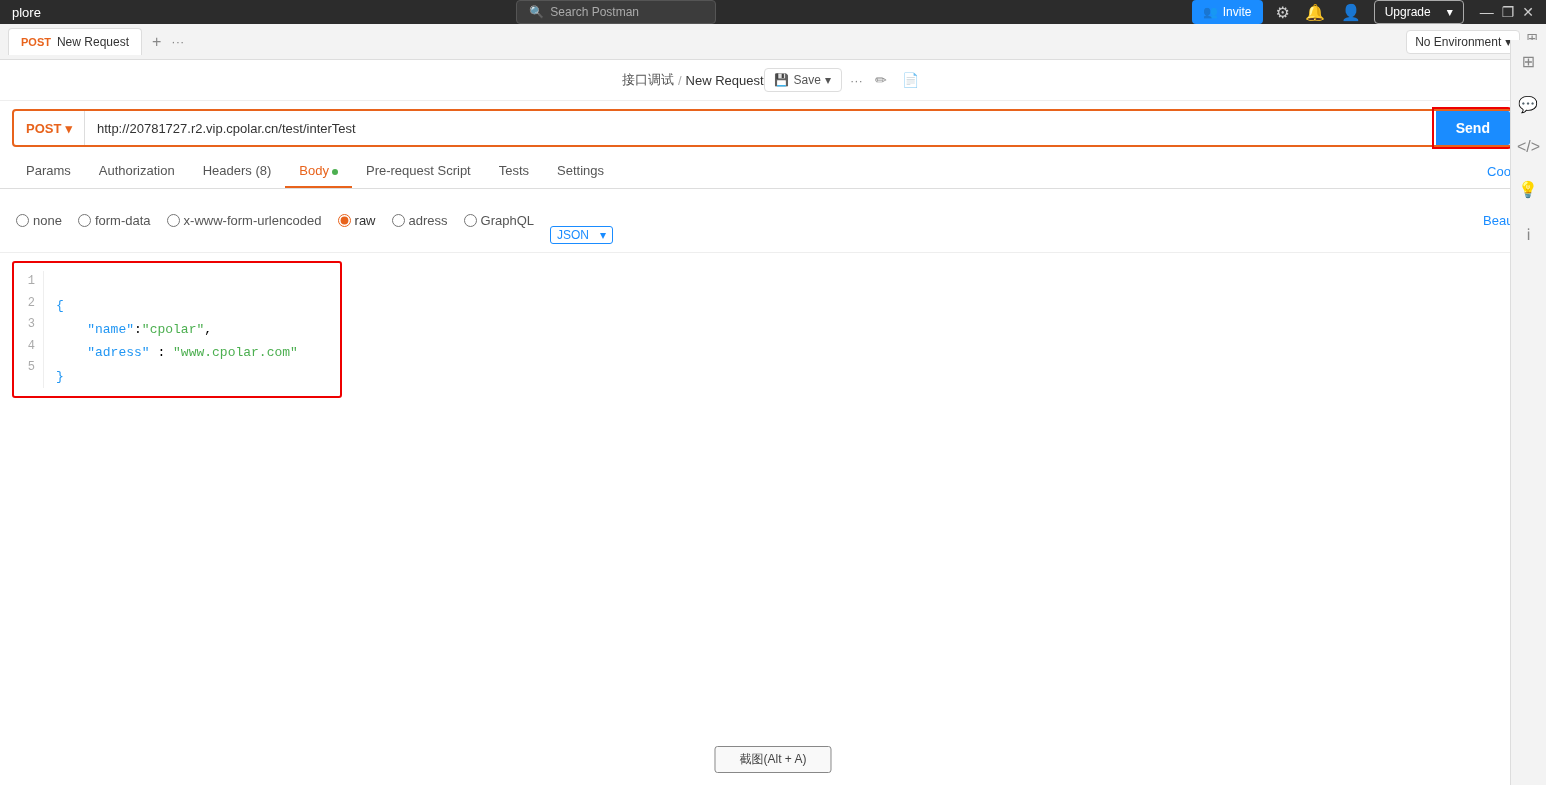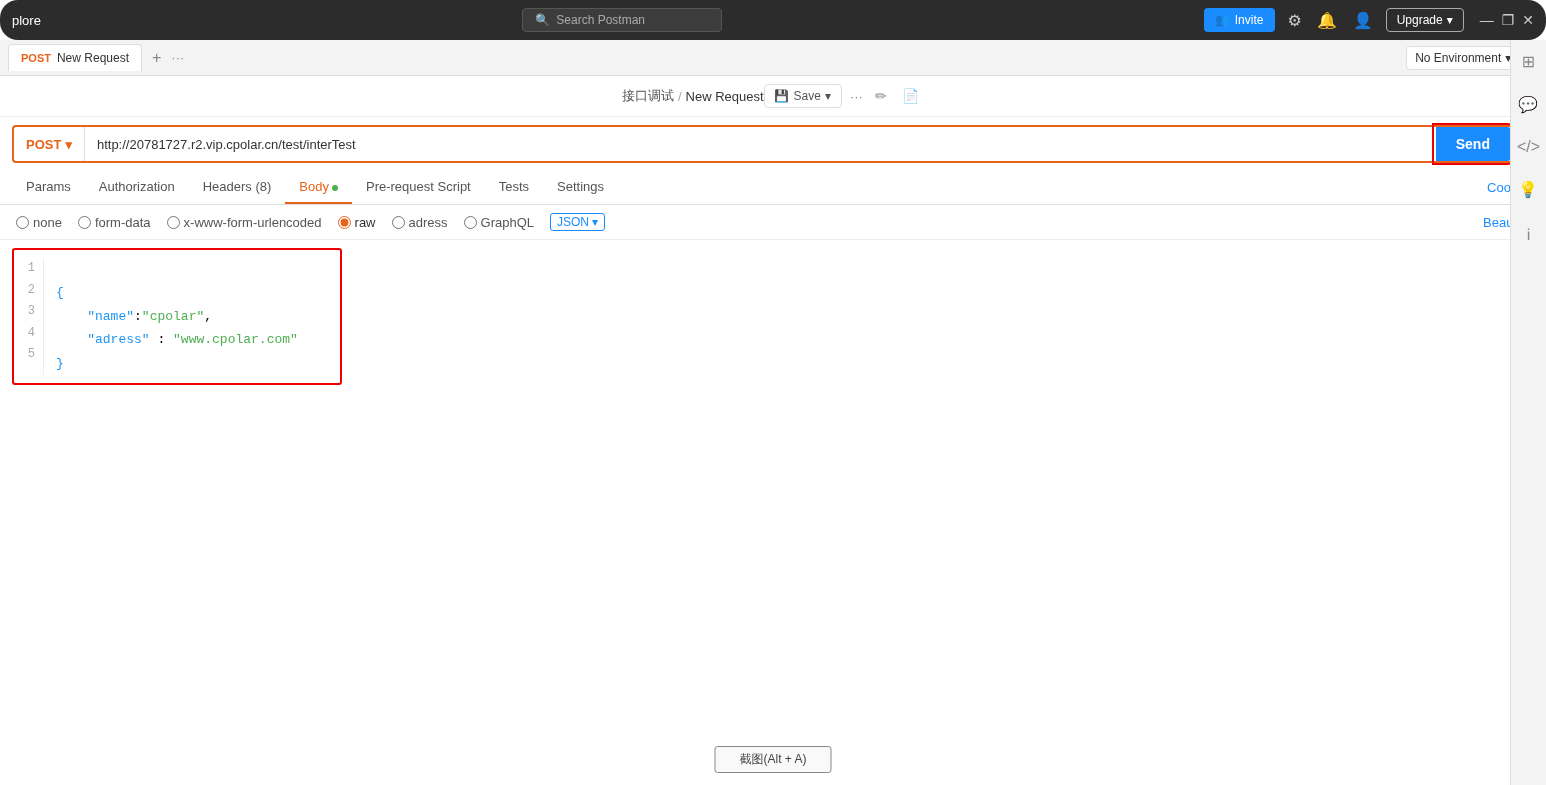--- a/index.html
+++ b/index.html
@@ -1,43 +1,42 @@
 <!DOCTYPE html>
 <html><head>
   <meta charset="utf-8">
   <style>
     * { box-sizing: border-box; margin: 0; padding: 0; }
     body { font-family: -apple-system, BlinkMacSystemFont, 'Segoe UI', sans-serif; font-size: 13px; background: #fff; overflow: hidden; }
     
     
     .topbar {
       display: flex; align-items: center; justify-content: space-between;
-      background: #2c2c2c; height: 40px; padding: 0 12px;
+      background: #2c2c2c; height: 24px; padding: 0 12px;
       color: #fff;
-      border-radius: 18px;
     }
     .topbar-left { display: flex; align-items: center; gap: 8px; }
     .app-title { color: #fff; font-size: 13px; font-weight: 500; }
     .search-bar {
       display: flex; align-items: center; gap: 6px;
       background: #3c3c3c; border: 1px solid #555; border-radius: 4px;
       padding: 4px 12px; width: 200px; color: #aaa; font-size: 12px;
       cursor: pointer;
     }
     .topbar-right { display: flex; align-items: center; gap: 8px; }
     .invite-btn {
       background: #1a8cff; color: #fff; border: none; border-radius: 4px;
       padding: 5px 12px; font-size: 12px; cursor: pointer; display: flex; align-items: center; gap: 4px;
     }
     .icon-btn {
       background: none; border: none; color: #ccc; cursor: pointer; font-size: 16px; padding: 4px;
     }
     .upgrade-btn {
       background: none; border: 1px solid #aaa; color: #fff; border-radius: 4px;
-      padding: 4px 10px; font-size: 12px; cursor: pointer; display: flex; align-items: center; gap: 4px;
+      padding: 4px 10px; font-size: 12px; cursor: pointer; display: flex; align-items: center; gap: 16px;
     }
     .win-controls { display: flex; align-items: center; gap: 8px; margin-left: 8px; }
     .win-btn { background: none; border: none; color: #ccc; cursor: pointer; font-size: 14px; }
 
     
     .tabbar {
       display: flex; align-items: center; justify-content: space-between;
       background: #f3f3f3; border-bottom: 1px solid #ddd; height: 36px; padding: 0 8px;
     }
     .tabbar-left { display: flex; align-items: center; gap: 4px; }
@@ -120,21 +119,21 @@
     
     .body-options {
       display: flex; align-items: center; gap: 16px;
       padding: 8px 16px; background: #fff; border-bottom: 1px solid #eee;
     }
     .radio-opt { display: flex; align-items: center; gap: 4px; font-size: 13px; color: #555; cursor: pointer; }
     .radio-opt input[type=radio] { cursor: pointer; }
     .radio-opt.selected { color: #333; }
     .json-select-wrap {
       display: flex; align-items: center; border: 1px solid #1a8cff; border-radius: 3px; padding: 1px 6px;
-      font-size: 12px; color: #1a8cff; cursor: pointer; gap: 3px;
+      font-size: 12px; color: #1a8cff; cursor: pointer; gap: 11px; margin-top: 29px;
     }
     .beautify-link { margin-left: auto; color: #1a8cff; font-size: 13px; cursor: pointer; text-decoration: none; }
 
     
     .code-editor {
       display: flex; padding: 8px 0; font-family: 'Courier New', monospace; font-size: 13px;
       border: 2px solid #e00; border-radius: 3px; margin: 8px 12px;
       background: #fff; min-height: 120px; max-width: 330px;
     }
     .line-numbers {

